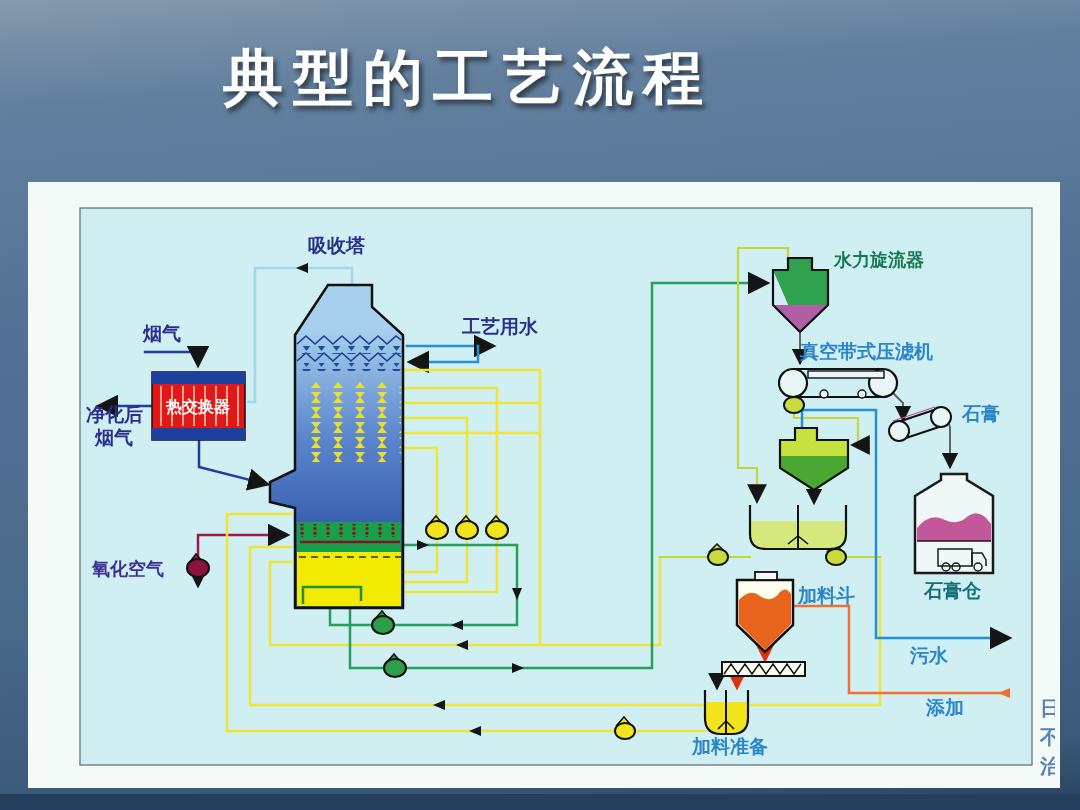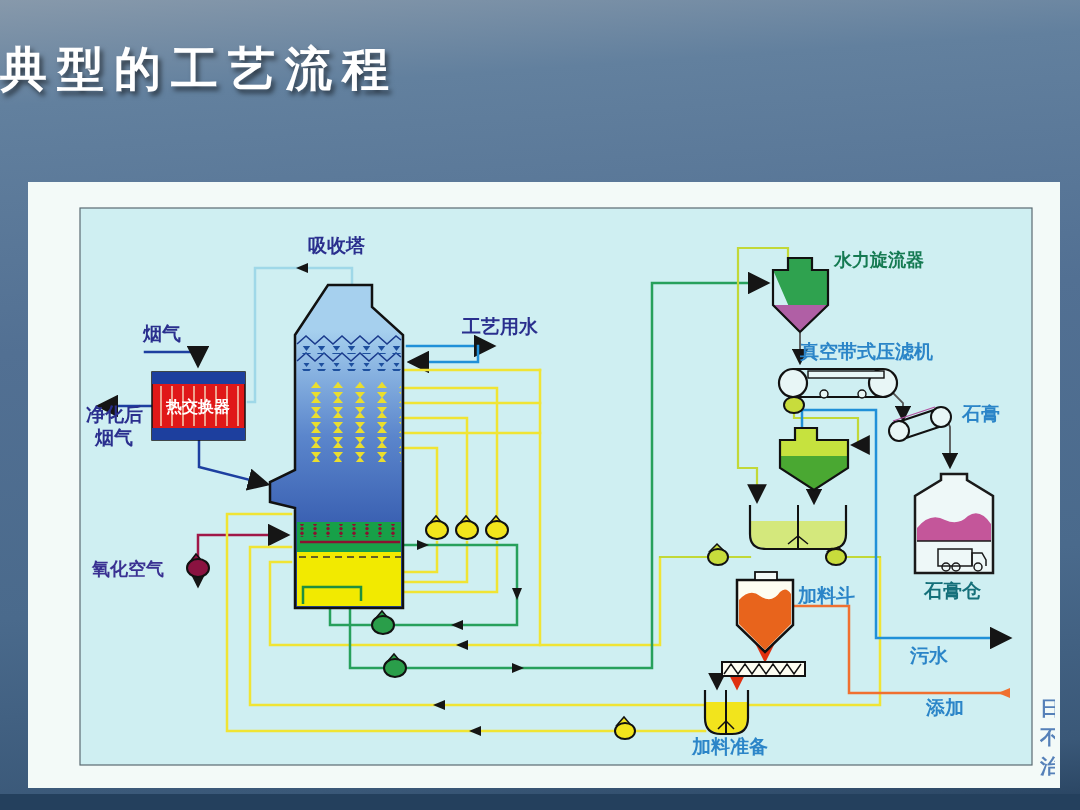--- a/index.html
+++ b/index.html
@@ -1,23 +1,23 @@
 <!DOCTYPE html>
 <html><head>
 <meta charset="utf-8">
 <style>
   html,body{margin:0;padding:0;}
   body{width:1080px;height:810px;overflow:hidden;position:relative;
        font-family:"DejaVu Sans","Liberation Sans",sans-serif;}
   .slide{position:absolute;inset:0;width:1080px;height:810px;
     background:linear-gradient(176deg,#8799ab 0%,#62809e 12%,#527093 40%,#4a6a8c 70%,#3a5878 92%,#27425f 100%);}
   .slide-bottom-band{position:absolute;left:0;right:0;bottom:0;height:16px;background:#24405d;}
-  .title{position:absolute;left:0;top:38px;width:936px;text-align:left;
+  .title{position:absolute;left:0;top:38px;width:936px;text-align:center;
     font-family:"Liberation Serif","DejaVu Serif",serif;font-weight:bold;
-    font-size:47px;letter-spacing:10px;color:#ffffff;
+    font-size:60px;letter-spacing:10px;color:#ffffff;
     text-shadow:3px 4px 5px rgba(0,0,0,0.55);}
   .paper{position:absolute;left:28px;top:182px;width:1032px;height:606px;background:#f3faf8;}
   svg.diagram{position:absolute;left:0;top:0;}
   svg text{font-family:"DejaVu Sans","Liberation Sans",sans-serif;font-weight:bold;}
   .lbl-navy{fill:#2a2f8e;font-size:19px;}
   .lbl-purple{fill:#3a3192;font-size:18px;}
   .lbl-blue{fill:#2b85c8;font-size:19px;}
   .lbl-green{fill:#157a52;font-size:18px;}
   .lbl-teal{fill:#15707a;font-size:19px;}
   .lbl-white{fill:#ffffff;font-size:16px;}

